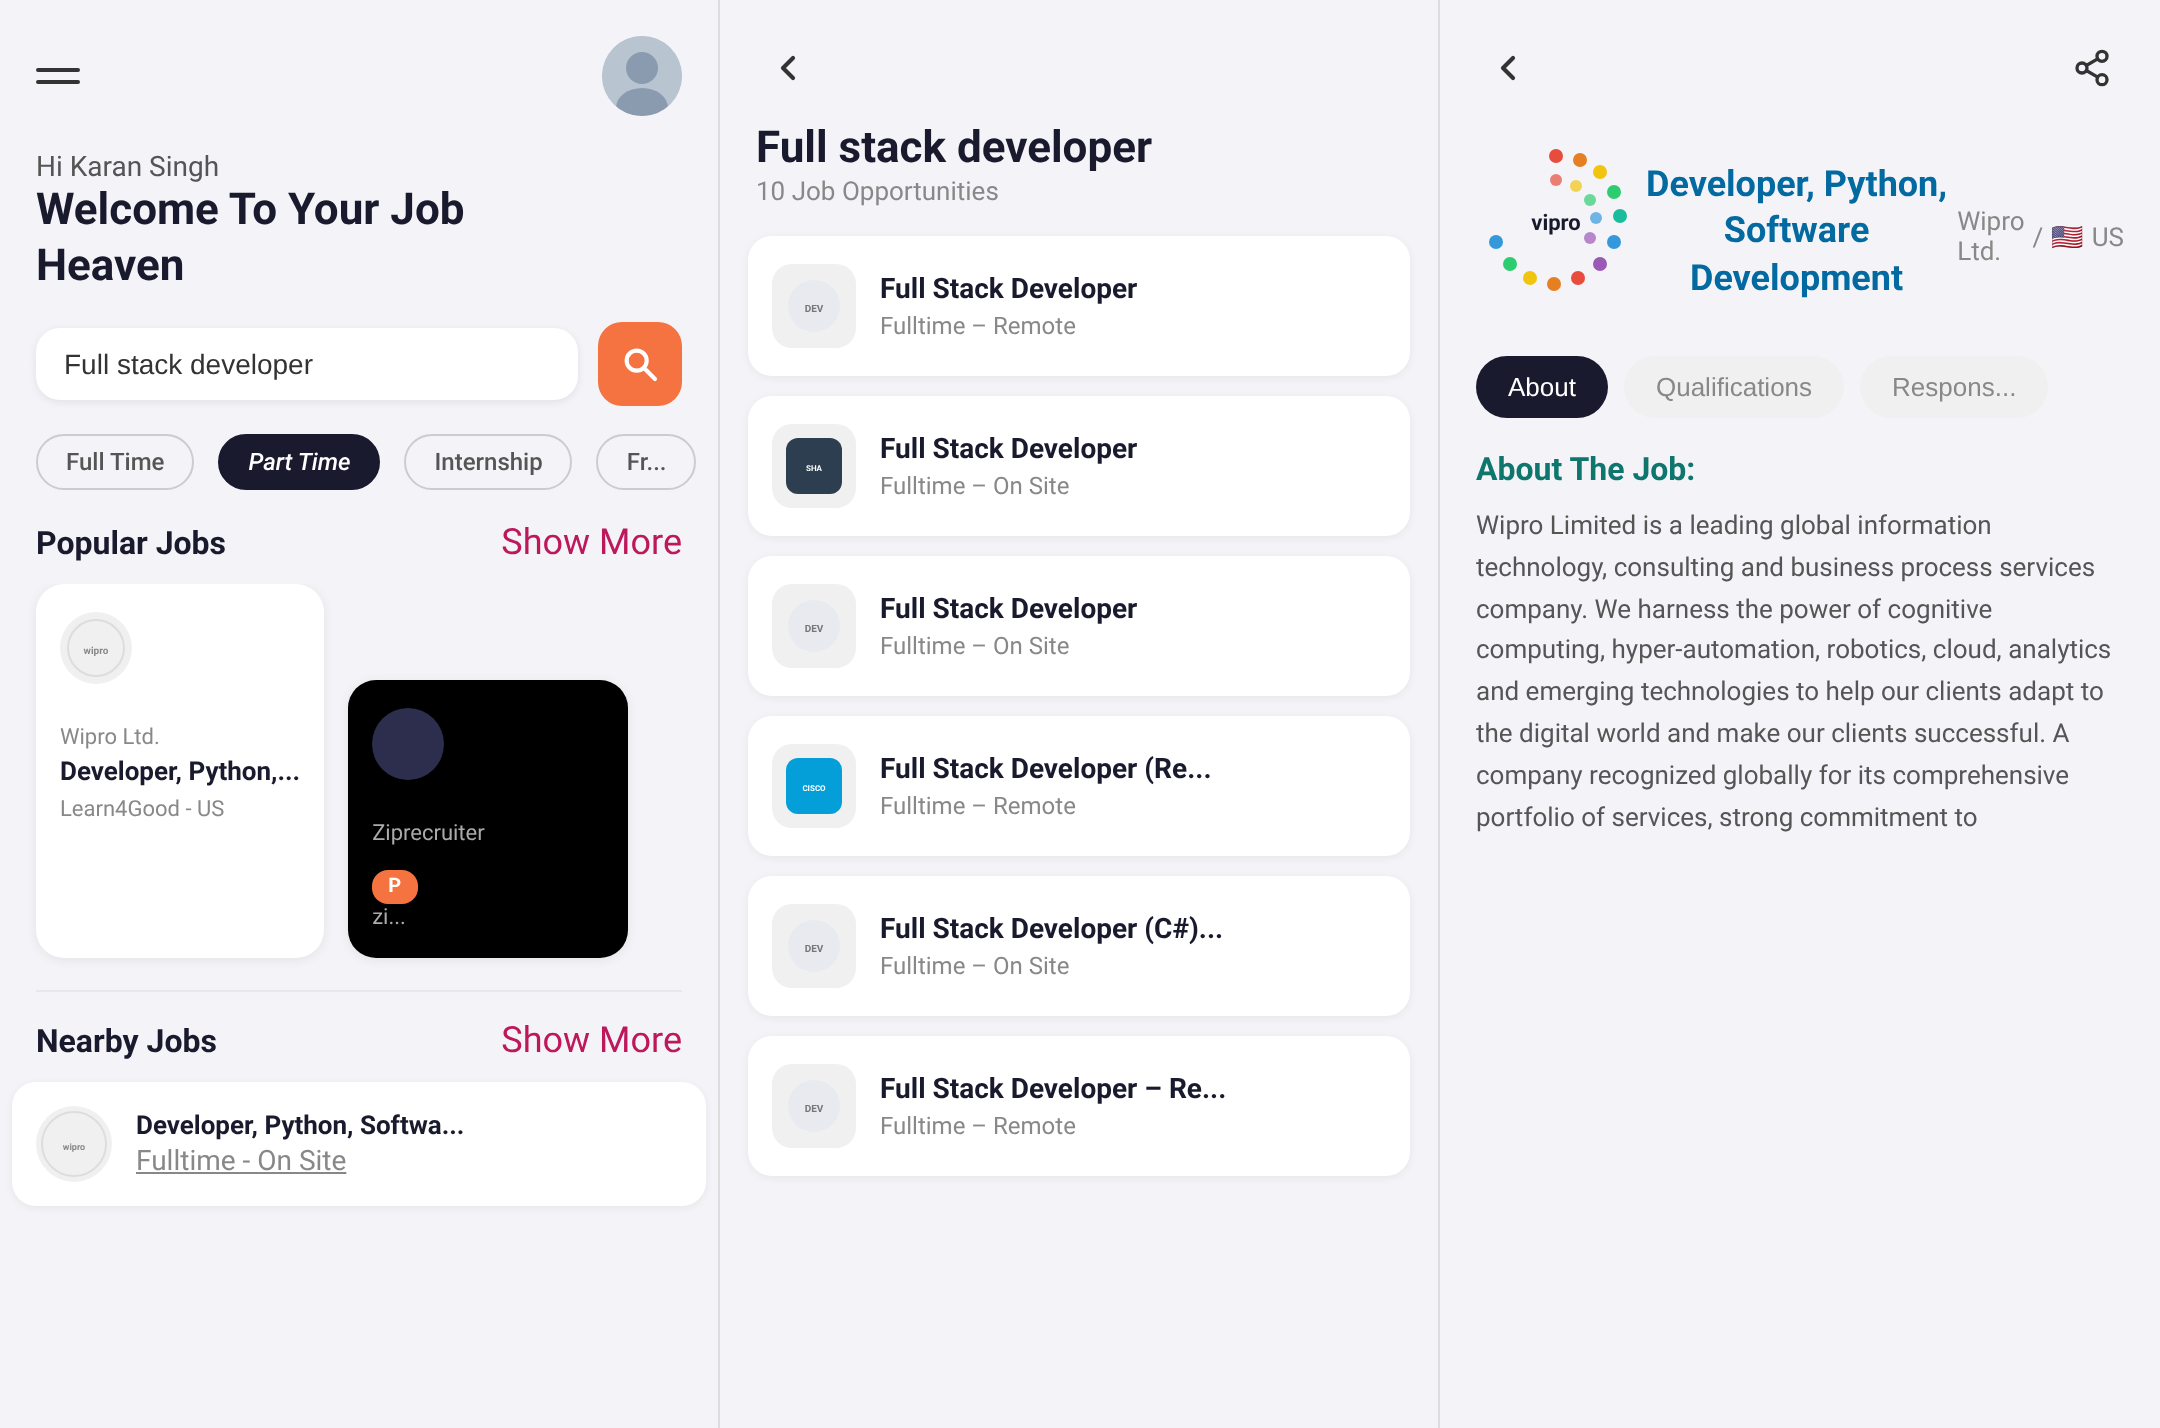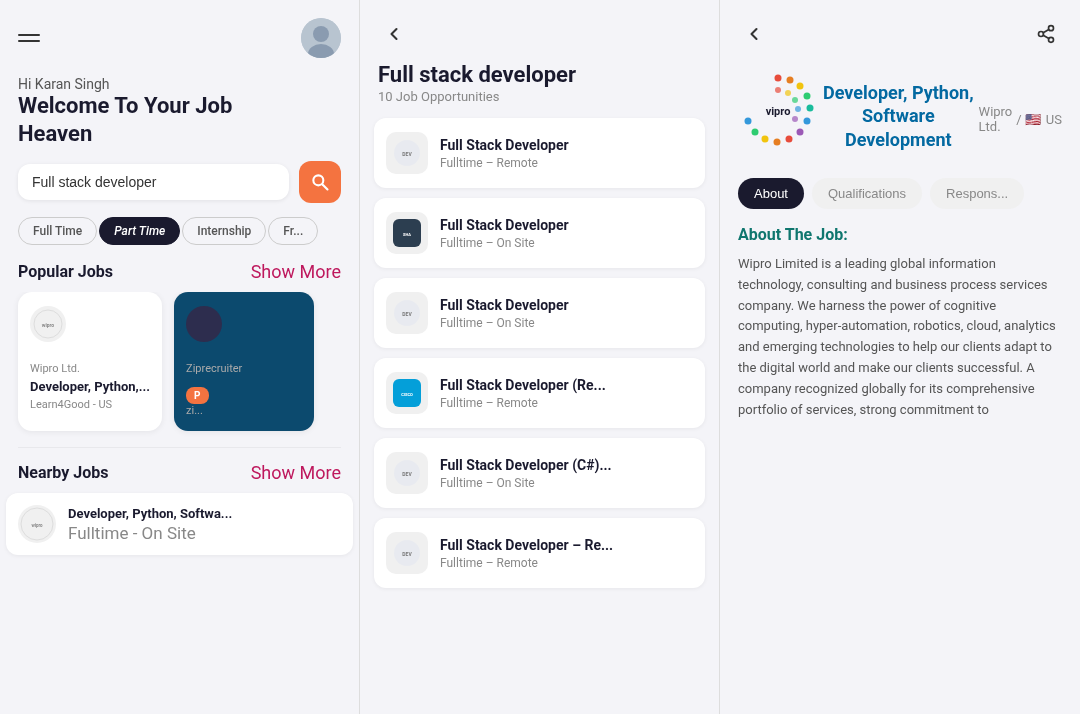--- a/index.html
+++ b/index.html
@@ -101,21 +101,21 @@
       border: none;
       cursor: pointer;
       display: flex;
       align-items: center;
       justify-content: center;
     }
     .search-btn svg { width: 20px; height: 20px; }
 
     .filter-row {
       display: flex;
-      gap: 2px;
+      gap: 12px;
       padding: 0 18px 16px;
       flex-wrap: nowrap;
       overflow: hidden;
     }
     .filter-chip {
       padding: 6px 14px;
       border-radius: 20px;
       font-size: 12px;
       font-weight: 500;
       cursor: pointer;
@@ -158,22 +158,23 @@
     .popular-cards::-webkit-scrollbar { display: none; }
 
     .pop-card {
       min-width: 140px;
       background: #fff;
       border-radius: 14px;
       padding: 14px 12px;
       box-shadow: 0 1px 6px rgba(0,0,0,0.07);
     }
     .pop-card.dark {
-      background: #0c4a6e;
+      background: #000000;
       color: #fff;
+      margin-top: 48px;
     }
     .pop-card-logo {
       width: 36px;
       height: 36px;
       border-radius: 50%;
       background: #f0f0f0;
       display: flex;
       align-items: center;
       justify-content: center;
       margin-bottom: 20px;
@@ -231,23 +232,24 @@
       font-weight: 700;
       color: #555;
       flex-shrink: 0;
     }
     .nearby-info-title {
       font-size: 13px;
       font-weight: 700;
       color: #1a1a2e;
     }
     .nearby-info-sub {
-      font-size: 17px;
+      font-size: 14px;
       color: #888;
       margin-top: 2px;
+      text-decoration: underline;
     }
 
     
     .panel-mid {
       width: 360px;
       border-right: 1px solid #ddd;
     }
 
     .mid-header {
       display: flex;

